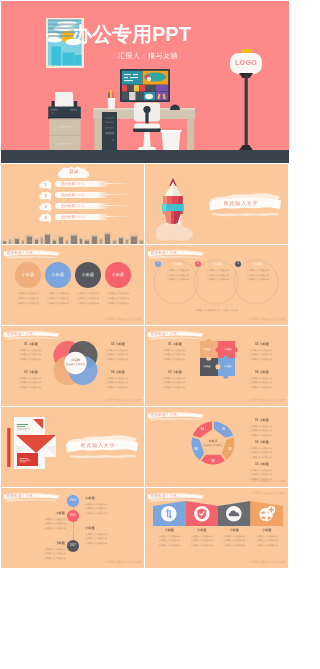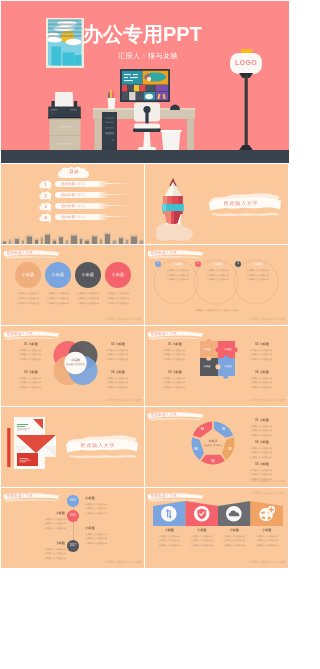--- a/index.html
+++ b/index.html
@@ -5,21 +5,21 @@
 <style>
   html,body{margin:0;padding:0;background:#ffffff;}
   body{width:290px;height:669px;overflow:hidden;
        font-family:"Liberation Sans","DejaVu Sans",sans-serif;
        -webkit-font-smoothing:antialiased;}
   .page{width:290px;position:relative;background:#fff;}
   .cover{position:relative;width:288px;height:162px;margin:1px 0 0 1px;background:#fd8a88;overflow:hidden;}
   .grid{display:flex;flex-wrap:wrap;width:290px;}
   .slide{position:relative;width:143px;height:80px;margin:1px 0 0 1px;background:#fac89b;overflow:hidden;}
   .abs{position:absolute;}
-  .cover-title{left:82px;top:22px;font-size:20px;font-weight:bold;color:#ffffff;letter-spacing:0px;white-space:nowrap;line-height:22px;}
+  .cover-title{left:71px;top:22px;font-size:20px;font-weight:bold;color:#ffffff;letter-spacing:0px;white-space:nowrap;line-height:22px;}
   .cover-sub{left:117px;top:49.5px;font-size:7px;color:#ffffff;letter-spacing:0.5px;white-space:nowrap;}
   .logo-text{left:229px;top:58px;width:32px;text-align:center;font-size:7px;font-weight:bold;color:#f08d8c;letter-spacing:0.4px;}
   .floor{left:0;bottom:0;width:288px;height:13px;background:#39434d;}
 
   
   .brush{position:absolute;left:2px;top:3.5px;height:10px;width:62px;}
   .s-title{position:absolute;left:6px;top:5.2px;font-size:3.6px;color:#ef8d86;letter-spacing:0.15px;
            white-space:nowrap;line-height:6px;}
   .s-foot{position:absolute;right:2.5px;bottom:4px;font-size:2.8px;color:#d9a478;letter-spacing:0.15px;
           white-space:nowrap;}

